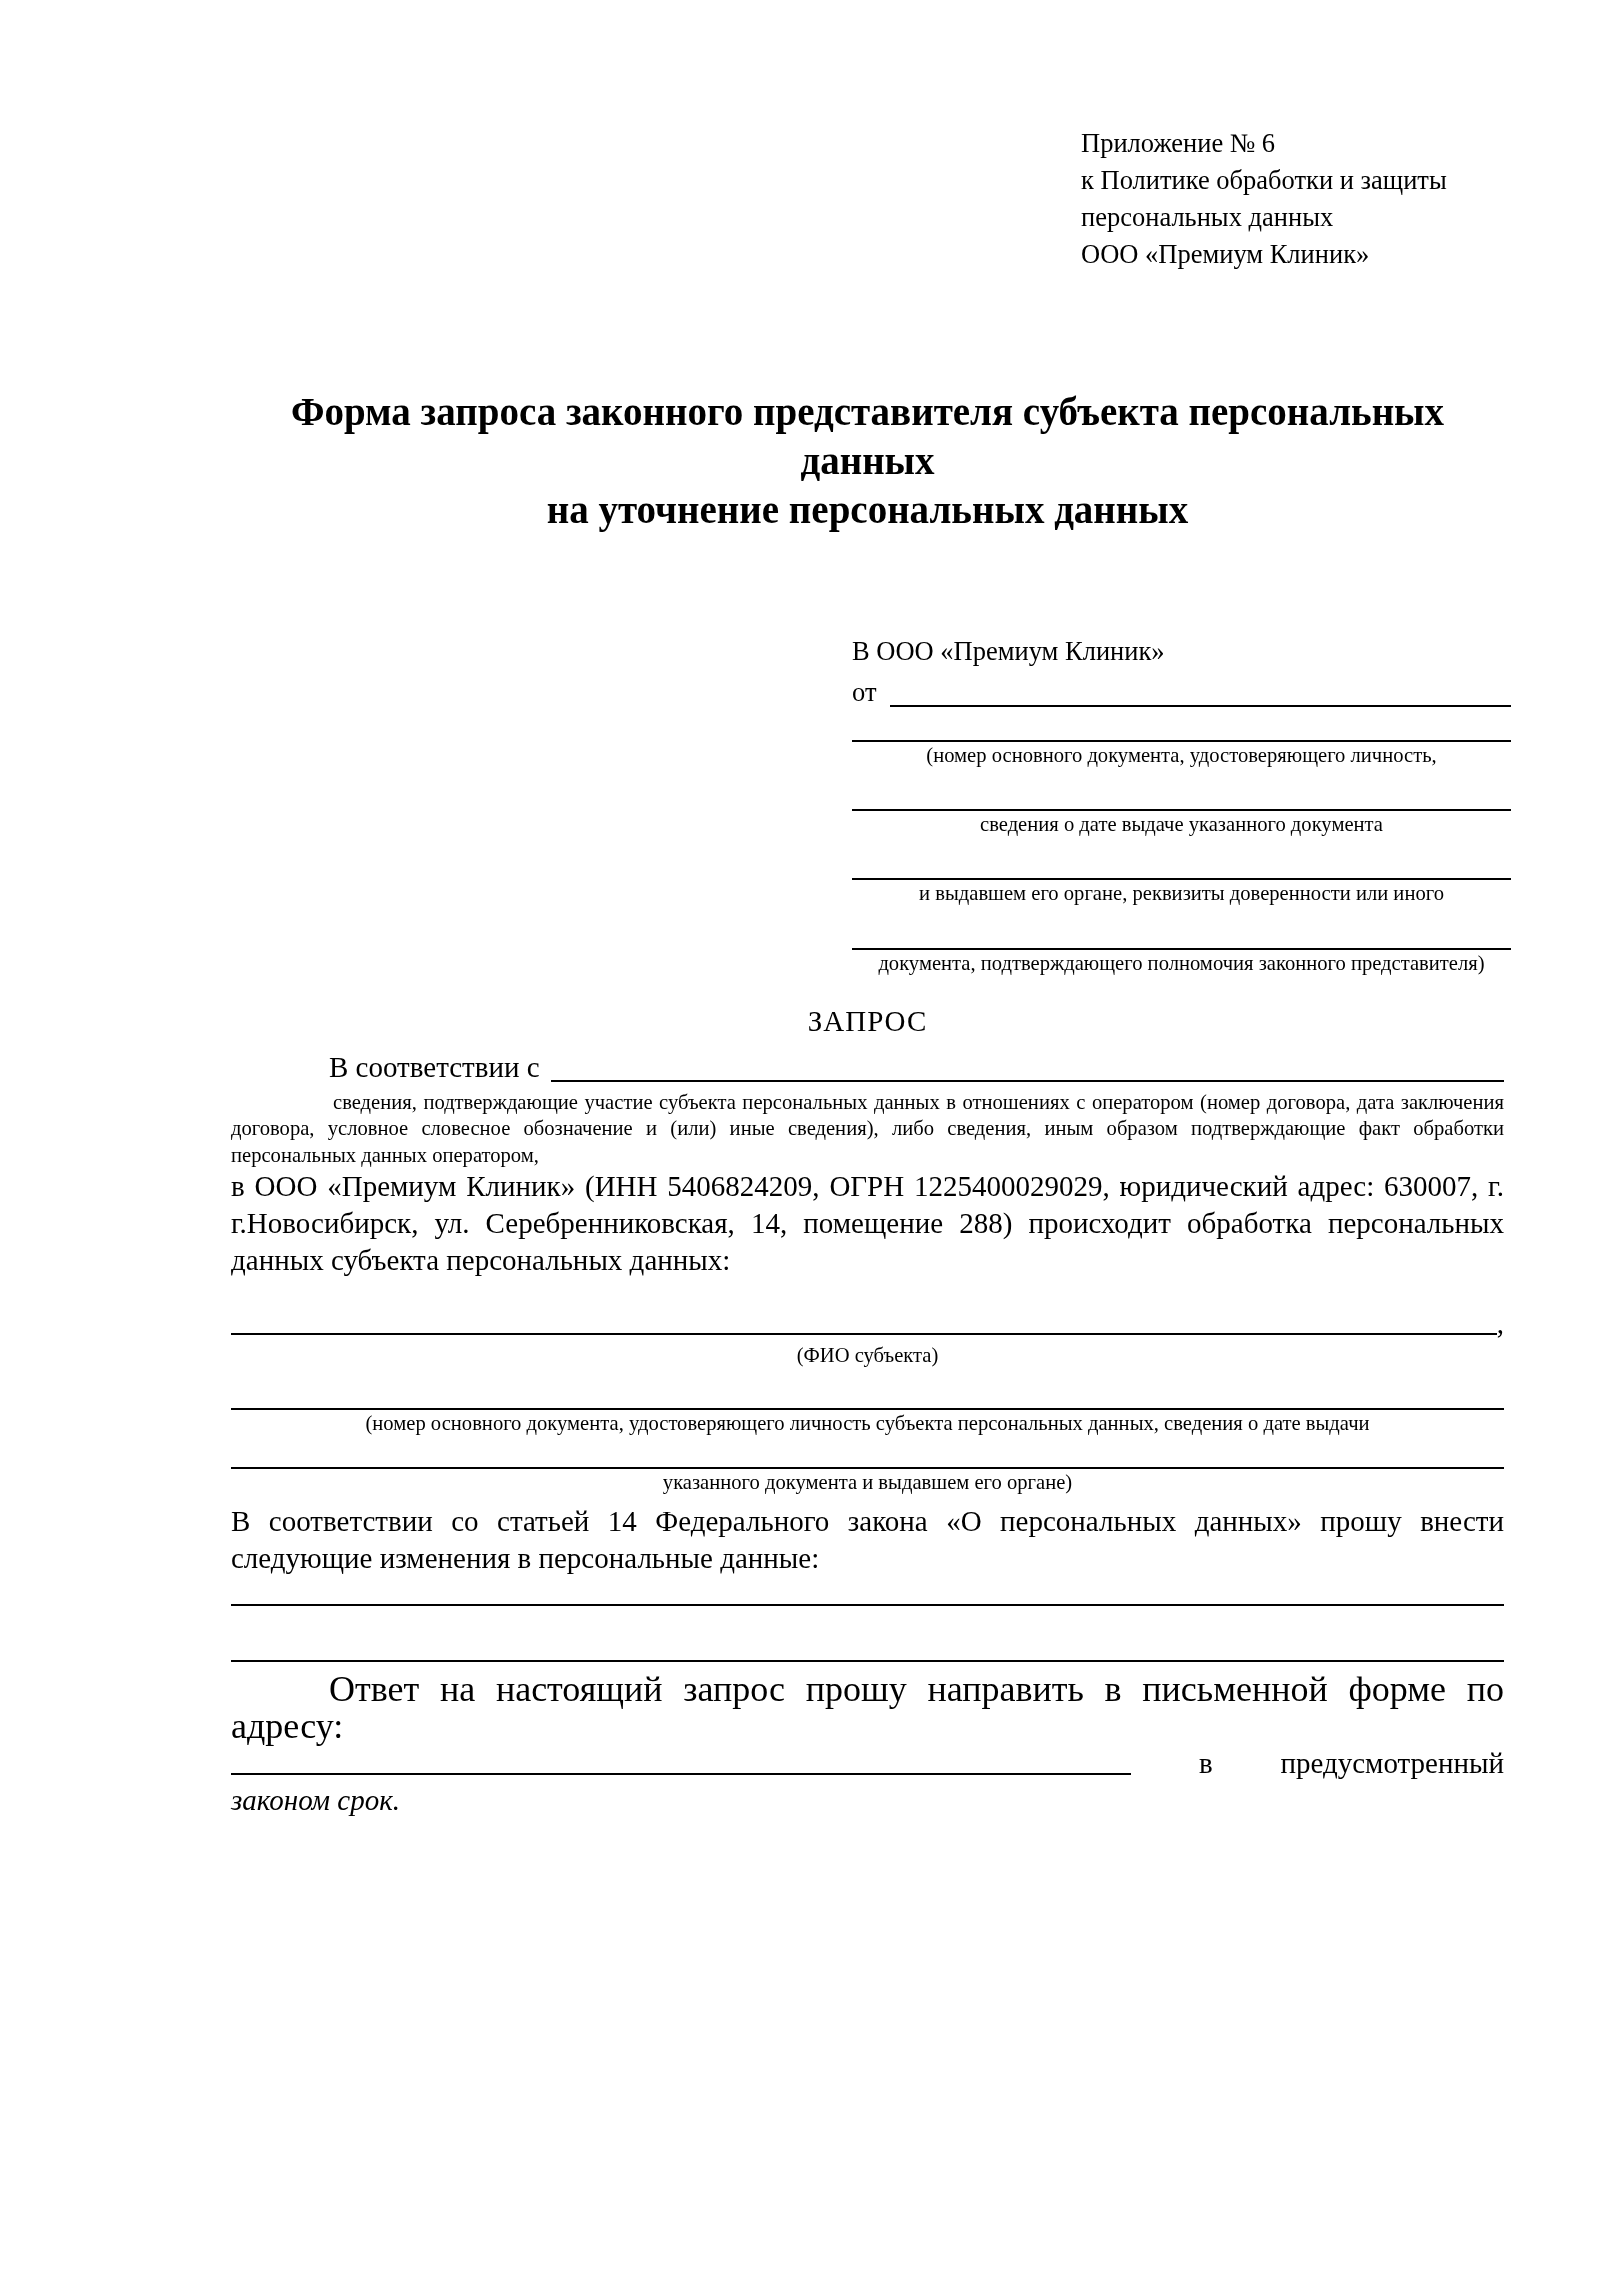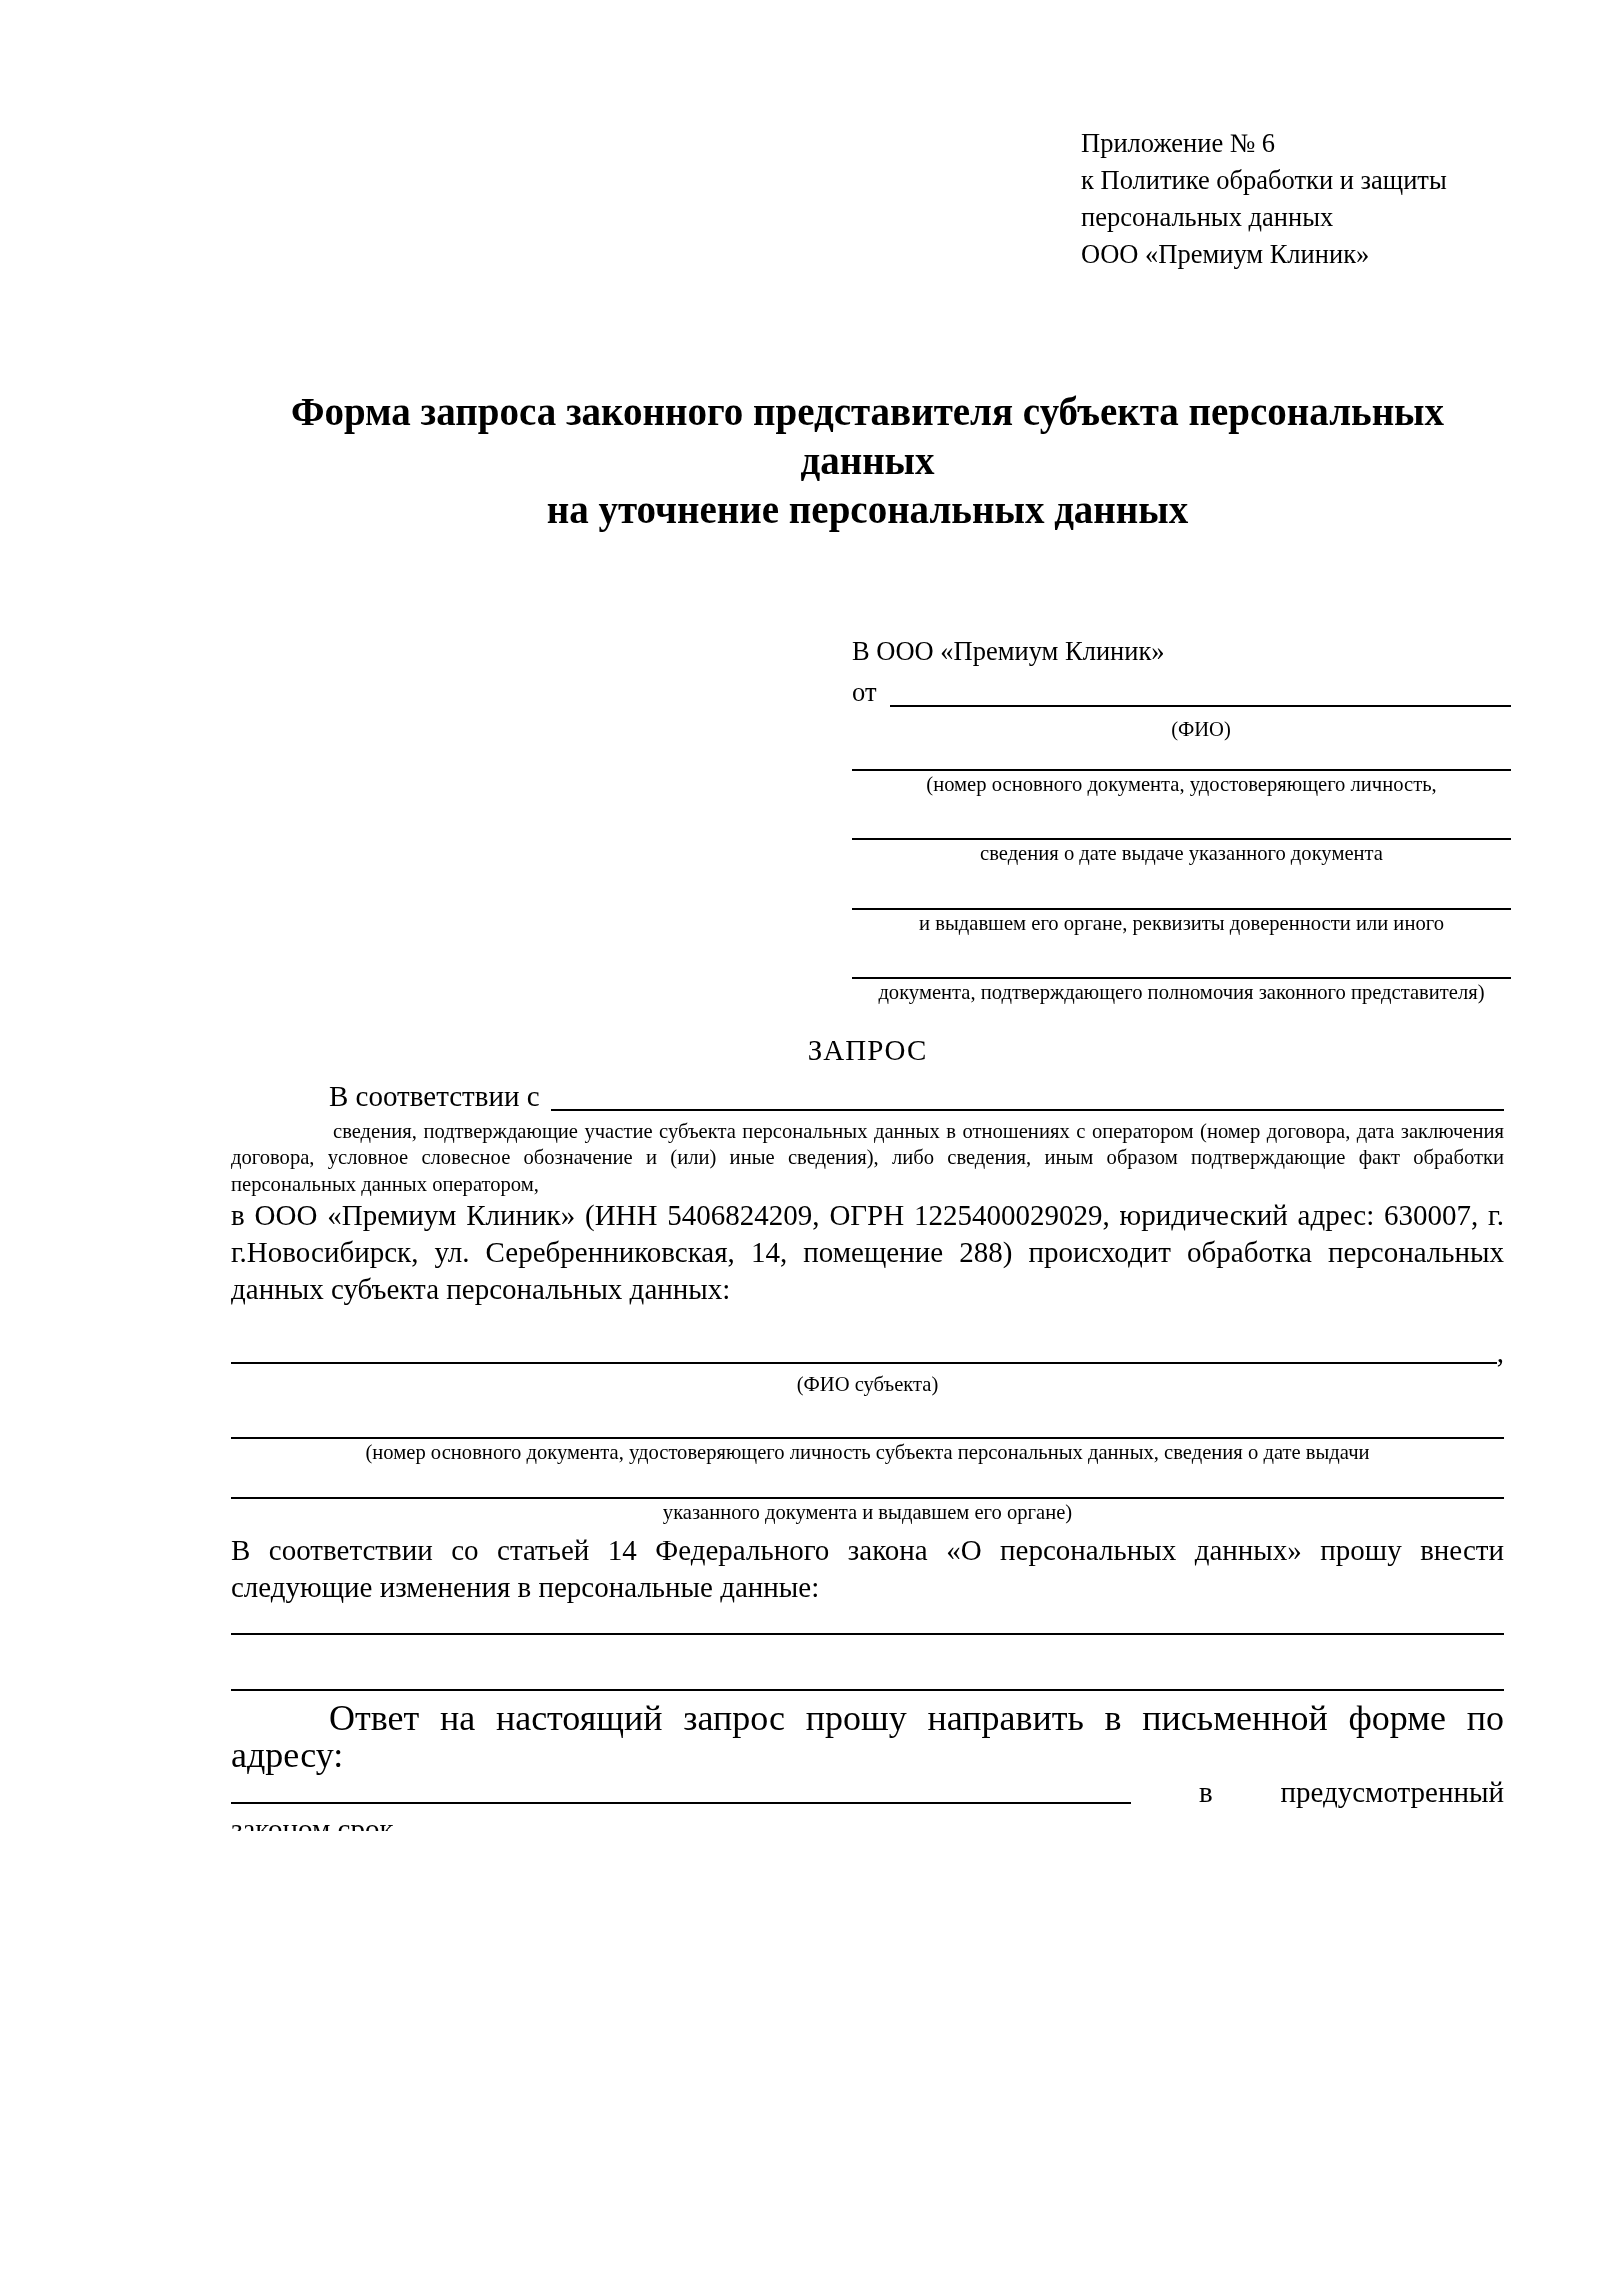--- a/index.html
+++ b/index.html
@@ -71,21 +71,21 @@
   .blank1 { margin-top: 27.4px; }
   .blank2 { margin-top: 54px; }
   .answer-start {
     margin-top: 8.8px;
     font-size: 36px; line-height: 37px;
     text-indent: 98px;
     text-align: justify; text-align-last: justify;
   }
   .answer-mid { display: flex; justify-content: space-between; font-size: 29px; line-height: 37px; }
   .answer-mid .ansline { width: 900px; border-bottom: 2.9px solid #000; margin-bottom: 6.9px; }
-  .answer-end { font-size: 29px; line-height: 37px; }
+  .answer-end { font-size: 29px; line-height: 37px; font-style: italic; }
   
   .footer-row {
     margin-top: 45px;
     display: flex; justify-content: space-between;
     font-size: 25px; line-height: 39px;
   }
   .sig { display: flex; }
   .sig .sigline { width: 420px; border-bottom: 2.9px solid #000; margin-bottom: 7.8px; }
 </style>
 </head>
@@ -105,21 +105,20 @@
     <div>на уточнение персональных данных</div>
   </div>
 
   <div class="addressee">
     <div class="addr-to">В ООО «Премиум Клиник»</div>
     <div class="from-row">
       <span>от</span>
       <span class="gap"></span>
       <span class="fill"></span>
     </div>
-    <div class="ulabel fio-label">(ФИО)</div>
 
     <div class="uline u-first"></div>
     <div class="ulabel">(номер основного документа, удостоверяющего личность,</div>
 
     <div class="uline u-next"></div>
     <div class="ulabel">сведения о дате выдаче указанного документа</div>
 
     <div class="uline u-next"></div>
     <div class="ulabel">и выдавшем его органе, реквизиты доверенности или иного</div>
 

